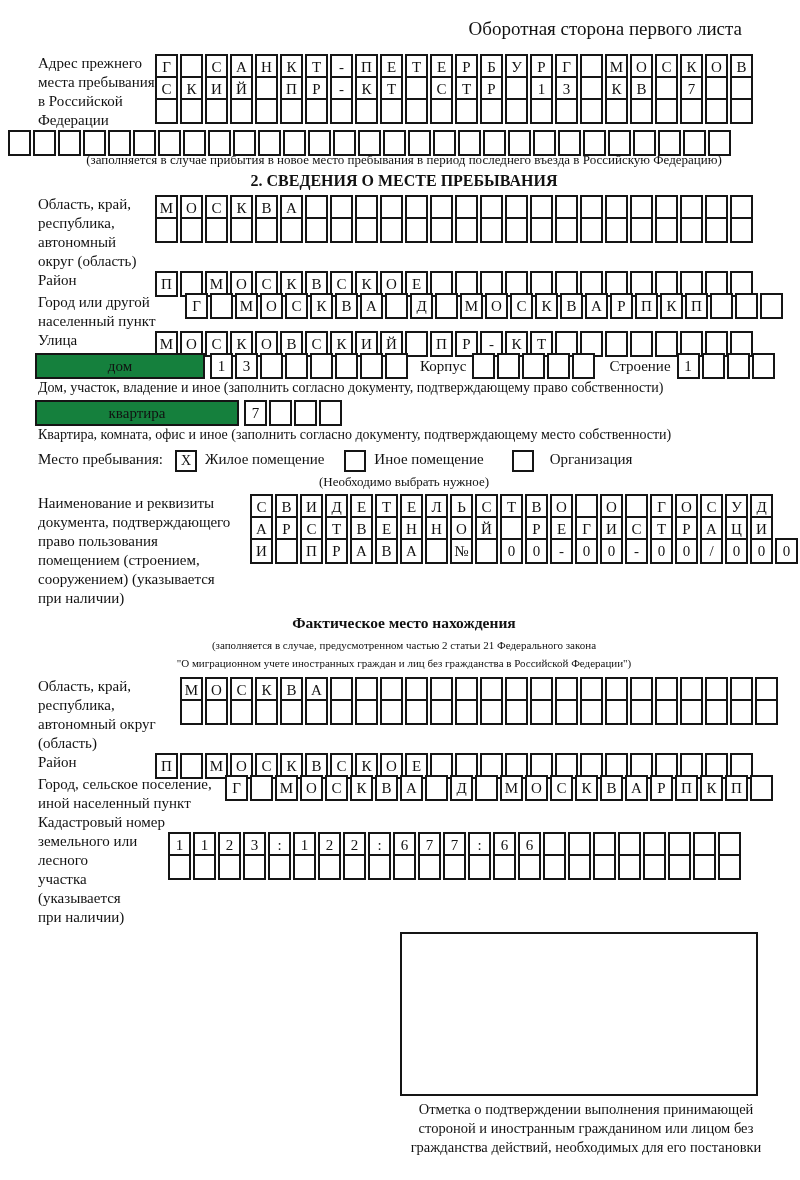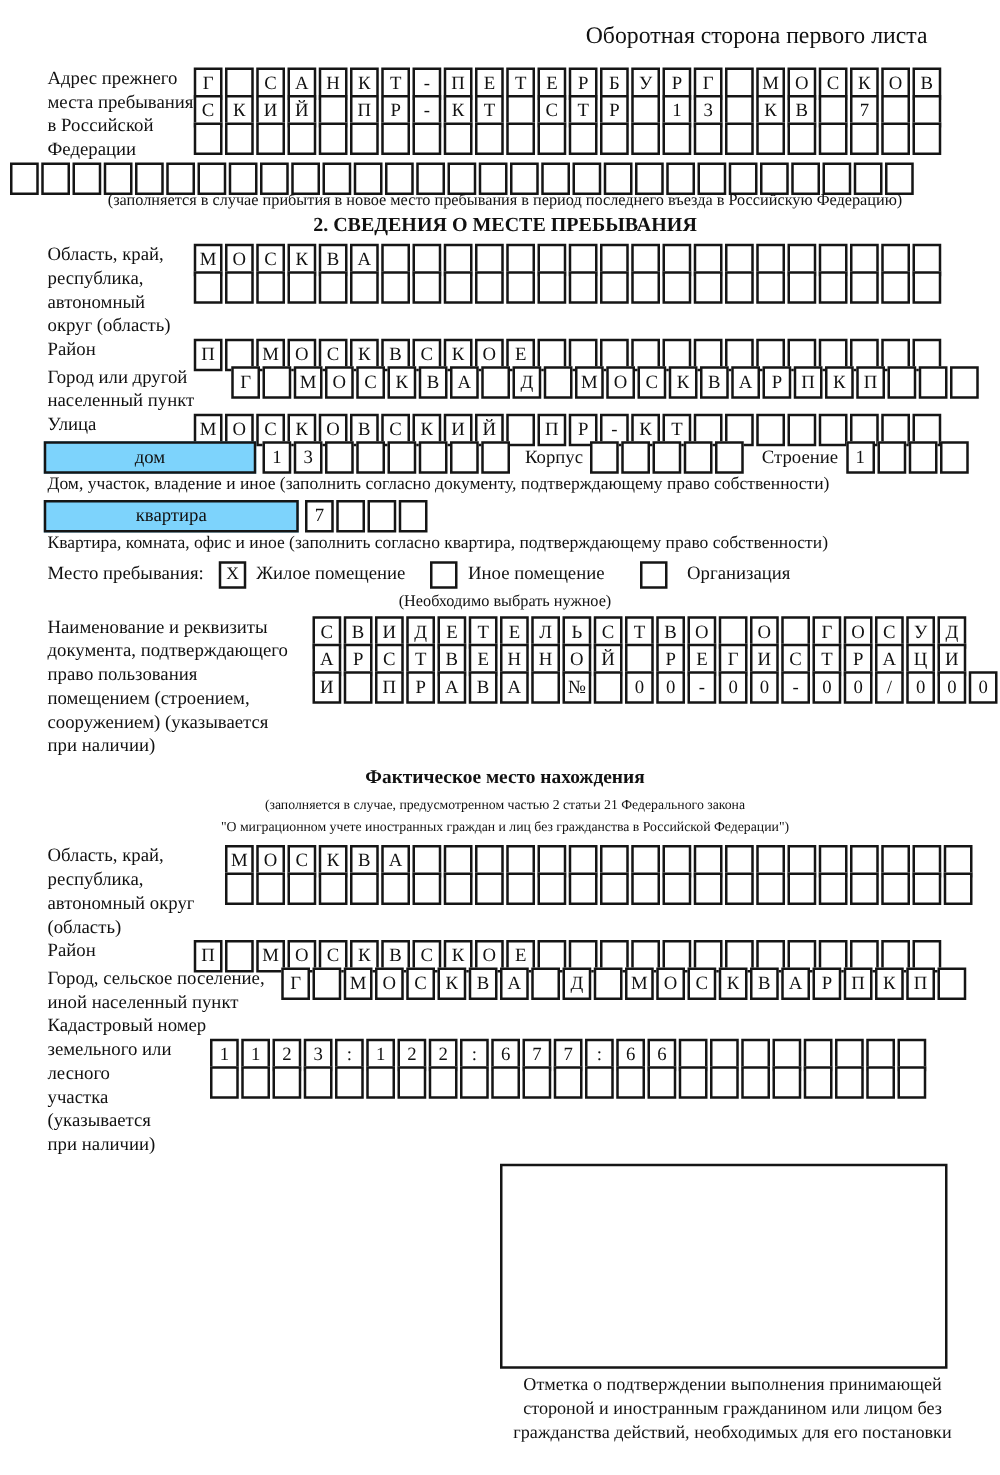--- a/index.html
+++ b/index.html
@@ -20,21 +20,21 @@
     margin-right:2px;text-align:center;font-size:15px;line-height:22px;
     background:#fff;vertical-align:top;box-sizing:content-box;
   }
   .overflow-row{margin-left:-30px;}
   .note{font-size:13px;text-align:center;margin:2px 0 4px 0;}
   .sec-title{font-weight:bold;text-align:center;font-size:16px;margin:2px 0 5px 0;}
   .sub-title{font-weight:bold;text-align:center;font-size:15.5px;margin:6px 0 4px 0;}
   .cap-center{font-size:11px;text-align:center;line-height:18px;}
   .fieldbox{
     display:inline-block;border:2px solid #151515;height:22px;line-height:22px;
-    text-align:center;font-size:15px;vertical-align:top;background:#7dd3fc;margin-right:5px;
+    text-align:center;font-size:15px;vertical-align:top;background:#15803d;margin-right:5px;
   }
   .dom-box{width:166px;}
   .kv-box{width:200px;}
   .inline-lbl{font-size:15px;line-height:26px;display:inline-block;vertical-align:top;}
   .caption{font-size:14px;line-height:16px;margin:1px 0 4px 0;}
   .chk{
     display:inline-block;width:18px;height:18px;border:2px solid #151515;
     text-align:center;line-height:18px;font-size:14px;vertical-align:middle;
     margin:0 8px 0 6px;background:#fff;
   }
@@ -107,21 +107,21 @@
   </div>
 
   <div style="margin-left:-3px;white-space:nowrap;">
     <span class="fieldbox dom-box">дом</span><span><span class="cell">1</span><span class="cell">3</span><span class="cell"></span><span class="cell"></span><span class="cell"></span><span class="cell"></span><span class="cell"></span><span class="cell"></span></span><span class="inline-lbl" style="margin:0 6px 0 10px;">Корпус</span><span><span class="cell"></span><span class="cell"></span><span class="cell"></span><span class="cell"></span><span class="cell"></span></span><span class="inline-lbl" style="margin:0 6px 0 12px;">Строение</span><span><span class="cell">1</span><span class="cell"></span><span class="cell"></span><span class="cell"></span></span>
   </div>
   <div class="caption">Дом, участок, владение и иное (заполнить согласно документу, подтверждающему право собственности)</div>
 
   <div style="margin-left:-3px;white-space:nowrap;">
     <span class="fieldbox kv-box">квартира</span><span><span class="cell">7</span><span class="cell"></span><span class="cell"></span><span class="cell"></span></span>
   </div>
-  <div class="caption">Квартира, комната, офис и иное (заполнить согласно квартира, подтверждающему право собственности)</div>
+  <div class="caption">Квартира, комната, офис и иное (заполнить согласно документу, подтверждающему место собственности)</div>
 
   <div class="chk-row">
     <span class="chk-lbl">Место пребывания:</span><span class="chk">X</span><span class="chk-lbl">Жилое помещение</span><span class="chk" style="margin-left:14px;"></span><span class="chk-lbl">Иное помещение</span><span class="chk" style="margin-left:22px;margin-right:16px;"></span><span class="chk-lbl">Организация</span>
   </div>
   <div class="note">(Необходимо выбрать нужное)</div>
 
   <div class="frow">
     <div class="flabel w212">
       <div>Наименование и реквизиты</div>
       <div>документа, подтверждающего</div>

